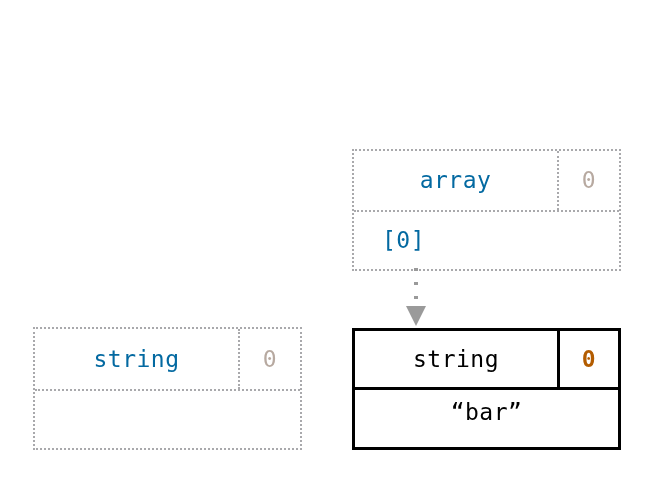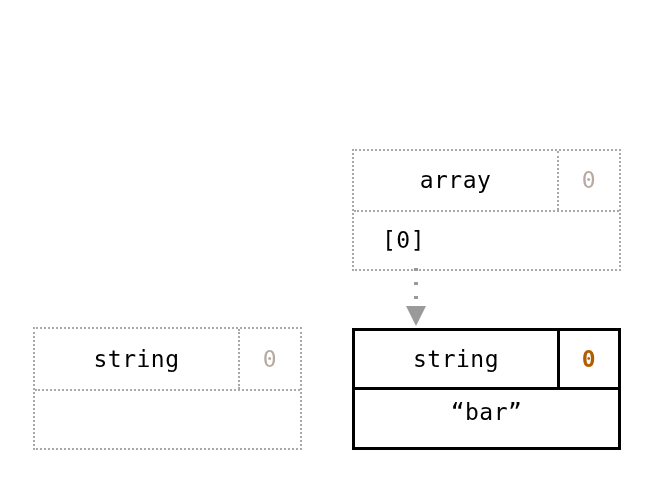--- a/index.html
+++ b/index.html
@@ -49,21 +49,21 @@
   .node.faded {
     border: 2px dotted #a9a9ac;
   }
   .node.faded .row.top {
     border-bottom: 2px dotted #a9a9ac;
   }
   .node.faded .cell.type {
     border-right: 2px dotted #a9a9ac;
   }
   .node.faded .cell {
-    color: #000000;
+    color: #0369a1;
   }
   .node.faded .cell.count {
     color: #b7a9a0;
   }
 
   
   .node.solid {
     border: 3px solid #000000;
   }
   .node.solid .row.top {

